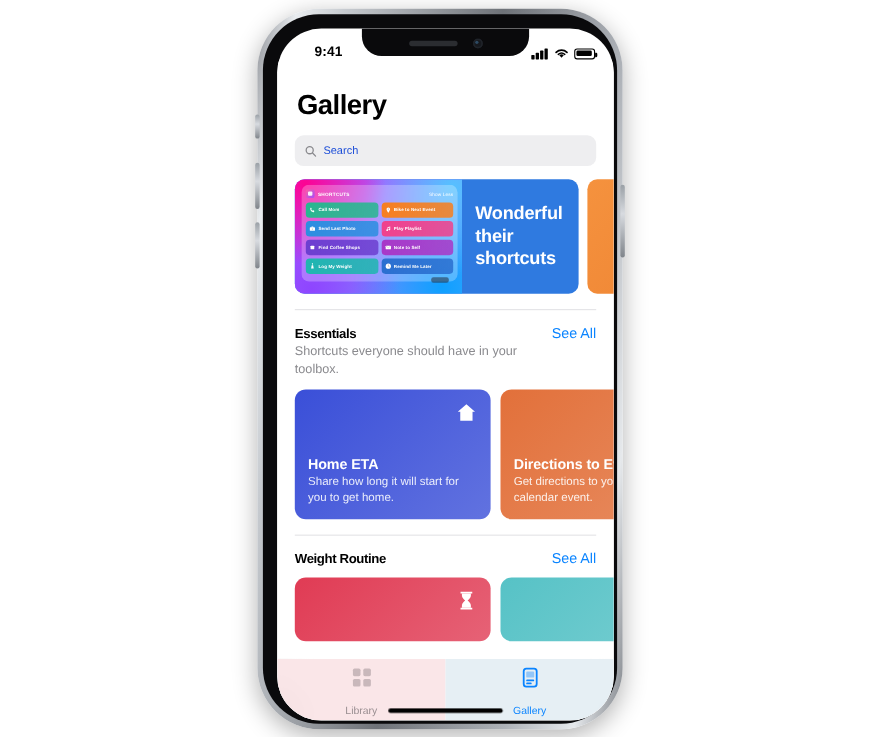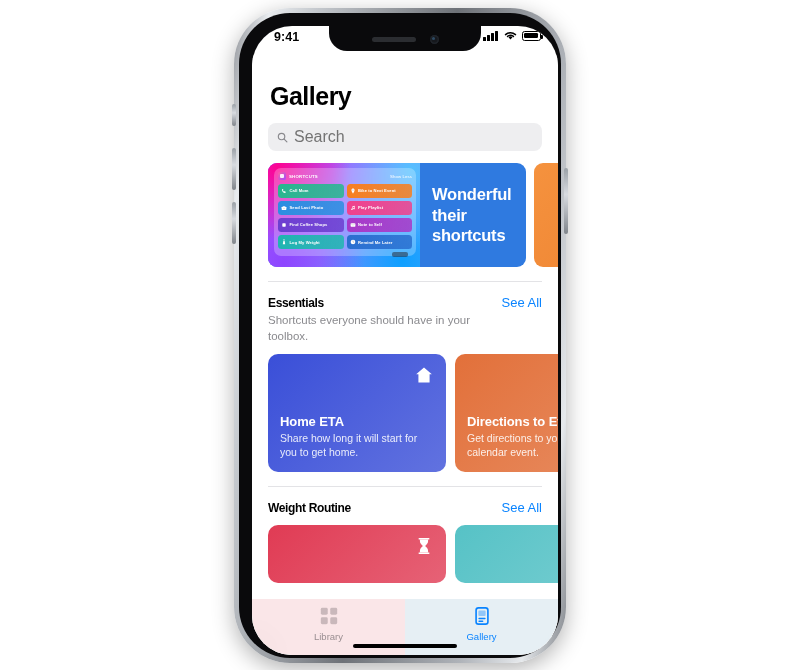--- a/index.html
+++ b/index.html
@@ -62,22 +62,22 @@
     padding-top: 2px;
   }
   #speaker-grille { width: 44px; height: 5px; border-radius: 3px; background: #2b2d31; }
   #front-camera  { width: 9px; height: 9px; border-radius: 50%; background: #16181d;
                    box-shadow: inset 0 0 0 1.5px #1f2329; position: relative; }
   #front-camera::after { content:""; position:absolute; left:2px; top:2px; width:3px; height:3px;
                    border-radius:50%; background:#2d4a63; }
 
   
   #status-bar {
-    position: absolute; top: 0; left: 0; right: 0; height: 28px;
-    display: flex; align-items: flex-start; justify-content: space-between;
+    position: absolute; top: 0; left: 12px; right: 0; height: 28px;
+    display: flex; align-items: flex-end; justify-content: space-between;
     padding: 4px 17px 0 22px;
     z-index: 30;
   }
   #status-time { font-size: 12.5px; font-weight: bold; color: #000; letter-spacing: .1px; }
   #status-right { display: flex; align-items: center; gap: 4.5px; }
   .sig-bars { display:flex; align-items:flex-end; gap:1.4px; height:10px; }
   .sig-bars i { display:block; width:2.6px; background:#000; border-radius:.6px; }
   .sig-bars i:nth-child(1){height:3.5px;}
   .sig-bars i:nth-child(2){height:5.5px;}
   .sig-bars i:nth-child(3){height:7.5px;}
@@ -97,21 +97,21 @@
     font-size: 25px; font-weight: bold; color: #000;
     padding: 28px 0 0 18px; letter-spacing: -.5px;
   }
 
   #search-bar {
     margin: 12px 16px 0 16px; height: 28px;
     background: #eeeef0; border-radius: 8px;
     display: flex; align-items: center; gap: 6px; padding: 0 9px;
   }
   #search-icon { width: 11px; height: 11px; flex: none; }
-  #search-input-text { font-size: 16px; color: #737373; }
+  #search-input-text { font-size: 10px; color: #1d4ed8; }
 
   
   #featured-carousel {
     margin-top: 12px; display: flex; gap: 8px; padding-left: 16px;
   }
   #featured-card-widget {
     flex: none; width: 258px; height: 104px;
     border-radius: 9px; overflow: hidden; display: flex;
     background: #2f7ae0;
   }
@@ -179,21 +179,21 @@
   .card-desc  { font-size: 10.5px; color: rgba(255,255,255,.88); line-height: 1.32; margin-top: 3px; }
 
   
   #tab-bar {
     position: absolute; left: 0; right: 0; bottom: 0; height: 56px;
     display: flex; z-index: 25;
     backdrop-filter: blur(14px);
   }
   .tab-item {
     flex: 1; display: flex; flex-direction: column;
-    align-items: center; justify-content: flex-start; padding-top: 7px; gap: 5px;
+    align-items: center; justify-content: flex-start; padding-top: 7px; gap: 15px;
   }
   #tab-library { background: rgba(250,228,230,.93); }
   #tab-gallery { background: rgba(228,238,243,.93); }
   .tab-icon { width: 20px; height: 20px; }
   .tab-label { font-size: 9.5px; }
   #tab-library .tab-label { color: #9a8f92; }
   #tab-gallery .tab-label { color: #0a84ff; }
 
   #home-indicator {
     position: absolute; bottom: 7px; left: 50%; transform: translateX(-50%);

